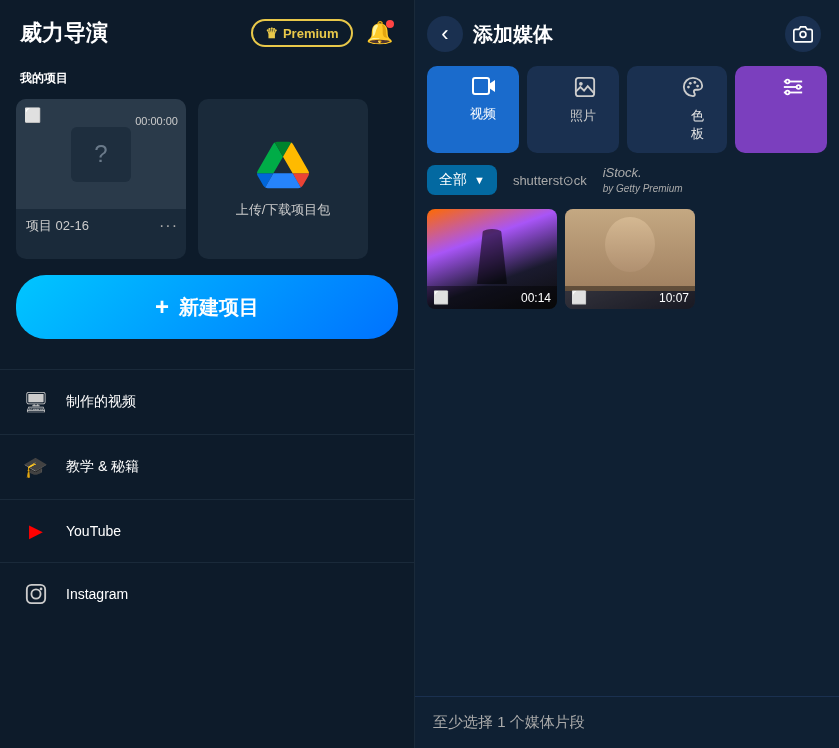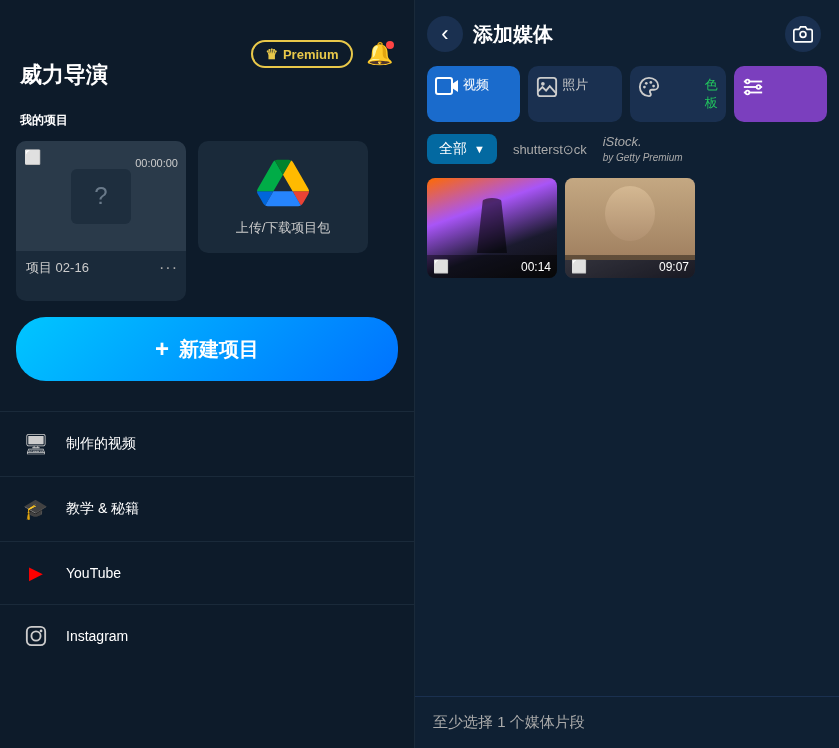--- a/index.html
+++ b/index.html
@@ -27,21 +27,20 @@
       display: flex;
       align-items: center;
       justify-content: space-between;
       padding: 18px 20px 14px 20px;
     }
 
     .app-title {
       font-size: 22px;
       font-weight: bold;
       color: #ffffff;
-      margin-top: 42px;
     }
 
     .header-right {
       display: flex;
       align-items: center;
       gap: 14px;
     }
 
     .premium-badge {
       border: 2px solid #e8c84a;
@@ -156,21 +155,21 @@
       background: none;
       border: none;
       color: #aaaaaa;
       font-size: 16px;
       cursor: pointer;
       letter-spacing: 1px;
     }
 
     .upload-card {
       width: 170px;
-      height: 112px;
+      height: 160px;
       background: #1a2a3a;
       border-radius: 10px;
       display: flex;
       flex-direction: column;
       align-items: center;
       justify-content: center;
       cursor: pointer;
       gap: 10px;
     }
 
@@ -296,23 +295,24 @@
       display: flex;
       padding: 0 12px 12px 12px;
       gap: 8px;
     }
 
     .media-tab {
       flex: 1;
       background: #1a3050;
       border: none;
       border-radius: 10px;
-      padding: 10px 8px;
-      display: flex;
-      align-items: flex-start;
+      padding: 10px 23px;
+      display: flex;
+      flex-direction: column;
+      align-items: flex-end;
       gap: 4px;
       cursor: pointer;
       color: #cccccc;
       font-size: 13px;
     }
 
     .media-tab.active {
       background: #1a6bcc;
       color: #ffffff;
     }
@@ -529,21 +529,21 @@
     <button class="media-tab">
       <span class="tab-icon">
         <svg width="22" height="22" viewBox="0 0 24 24" fill="none">
           <path d="M12 2C6.48 2 2 6.48 2 12s4.48 10 10 10c1.1 0 2-.9 2-2 0-.53-.2-1.01-.5-1.38-.29-.36-.5-.84-.5-1.62 0-1.1.9-2 2-2h2.46C19.93 15 22 12.93 22 10.5 22 5.81 17.52 2 12 2z" stroke="#ccc" stroke-width="2" fill="none"></path>
           <circle cx="7" cy="12" r="1.5" fill="#ccc"></circle>
           <circle cx="9" cy="8" r="1.5" fill="#ccc"></circle>
           <circle cx="14" cy="7" r="1.5" fill="#ccc"></circle>
           <circle cx="17" cy="11" r="1.5" fill="#ccc"></circle>
         </svg>
       </span>
-      <span style="color:#22c55e;margin-left:41px;">色板</span>
+      <span style="color:#e5e5e5;margin-left:41px;">色板</span>
     </button>
     <button class="media-tab active-purple">
       <span class="tab-icon">
         <svg width="22" height="22" viewBox="0 0 24 24" fill="none">
           <circle cx="6" cy="6" r="2" stroke="#fff" stroke-width="2"></circle>
           <circle cx="18" cy="12" r="2" stroke="#fff" stroke-width="2"></circle>
           <circle cx="6" cy="18" r="2" stroke="#fff" stroke-width="2"></circle>
           <line x1="8" y1="6" x2="22" y2="6" stroke="#fff" stroke-width="2"></line>
           <line x1="2" y1="6" x2="4" y2="6" stroke="#fff" stroke-width="2"></line>
           <line x1="20" y1="12" x2="22" y2="12" stroke="#fff" stroke-width="2"></line>
@@ -574,21 +574,21 @@
         <span class="thumb-duration">00:14</span>
       </div>
     </div>
 
     <div class="media-thumb thumb-gradient-2">
       <div style="position:absolute;top:0;left:0;right:0;bottom:18px;background:linear-gradient(180deg,#c4a882,#a08060);border-radius:4px 4px 0 0;overflow:hidden;">
         <div style="position:absolute;top:8px;left:50%;transform:translateX(-50%);width:50px;height:55px;background:linear-gradient(180deg,#d4b892,#b09070);border-radius:50%;overflow:hidden;"></div>
       </div>
       <div class="thumb-overlay">
         <span class="thumb-film-icon">⬜</span>
-        <span class="thumb-duration">09:07</span>
+        <span class="thumb-duration">10:07</span>
       </div>
     </div>
   </div>
 
   <div class="bottom-status">
     <span>至少选择 1 个媒体片段</span>
   </div>
 </div>
 
 </body></html>

